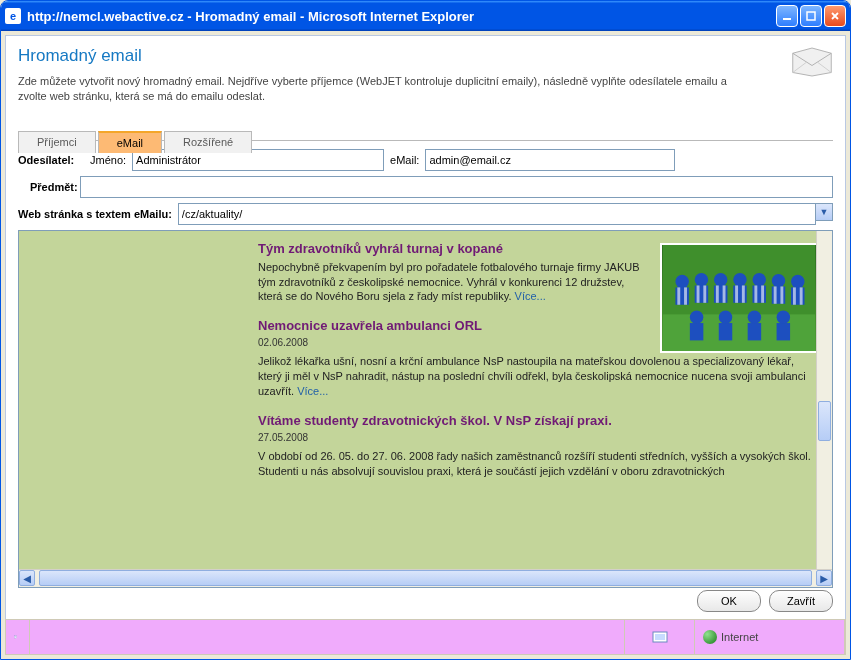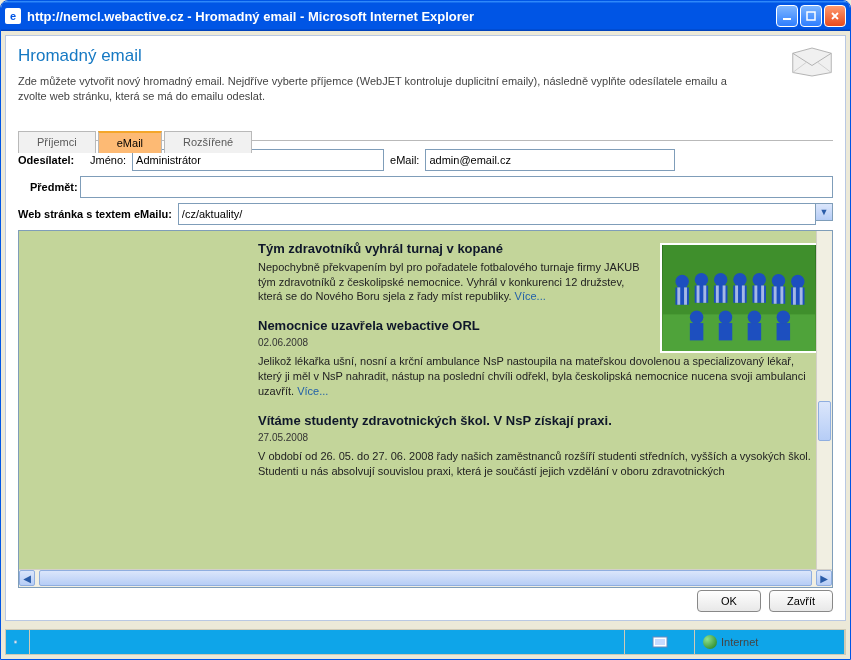--- a/index.html
+++ b/index.html
@@ -142,21 +142,21 @@
     padding: 10px 14px 6px 14px;
     background: #c3d59a;
     position: relative;
   }
   .article {
     margin-bottom: 14px;
     padding-right: 170px;
   }
   .article.no-img { padding-right: 0; }
   .article h3 {
-    color: #0f172a;
+    color: #701a75;
     font-size: 13px;
     font-weight: bold;
     margin-bottom: 4px;
   }
   .article .date { font-size: 10px; color: #333; margin-bottom: 6px; }
   .article .teaser { font-size: 11px; color: #222; line-height: 1.35; }
   .article .more { color: #2361a8; }
   .team-photo {
     position: absolute;
     right: 14px; top: 12px;
@@ -201,32 +201,32 @@
 
   .dialog-buttons {
     position: absolute;
     right: 12px; bottom: 8px;
     display: flex; gap: 8px;
   }
   .dlg-btn {
     min-width: 64px;
     height: 22px;
     border: 1px solid #888;
-    border-radius: 4px;
+    border-radius: 10px;
     background: linear-gradient(#fefefe,#e8e8e8);
     font-size: 11px;
     cursor: pointer;
     padding: 0 16px;
   }
 
   .statusbar {
     position: absolute;
     left: 4px; right: 4px; bottom: 4px;
-    height: 26px;
-    background: #0ea5e9;
+    height: 36px;
+    background: #f0abfc;
     border: 1px solid #cfcab6;
     display: flex;
     align-items: flex-start;
     font-size: 11px;
     color: #444;
   }
   .statusbar .cell {
     border-right: 1px solid #cfcab6;
     height: 100%;
     display:flex; align-items:center;
@@ -369,21 +369,21 @@
           </div>
 
           <div class="article">
             <h3>Tým zdravotníků vyhrál turnaj v kopané</h3>
             <div class="teaser">
               <span>Nepochybně překvapením byl pro pořadatele fotbalového turnaje firmy JAKUB tým zdravotníků z českolipské nemocnice. Vyhrál v konkurenci 12 družstev, která se do Nového Boru sjela z řady míst republiky. </span><a class="more">Více...</a>
             </div>
           </div>
 
           <div class="article no-img">
-            <h3>Nemocnice uzavřela webactive ORL</h3>
+            <h3>Nemocnice uzavřela ambulanci ORL</h3>
             <div class="date">02.06.2008</div>
             <div class="teaser">
               <span>Jelikož lékařka ušní, nosní a krční ambulance NsP nastoupila na mateřskou dovolenou a specializovaný lékař, který ji měl v NsP nahradit, nástup na poslední chvíli odřekl, byla českolipská nemocnice nucena svoji ambulanci uzavřít. </span><a class="more">Více...</a>
             </div>
           </div>
 
           <div class="article no-img">
             <h3>Vítáme studenty zdravotnických škol. V NsP získají praxi.</h3>
             <div class="date">27.05.2008</div>
             <div class="teaser">

